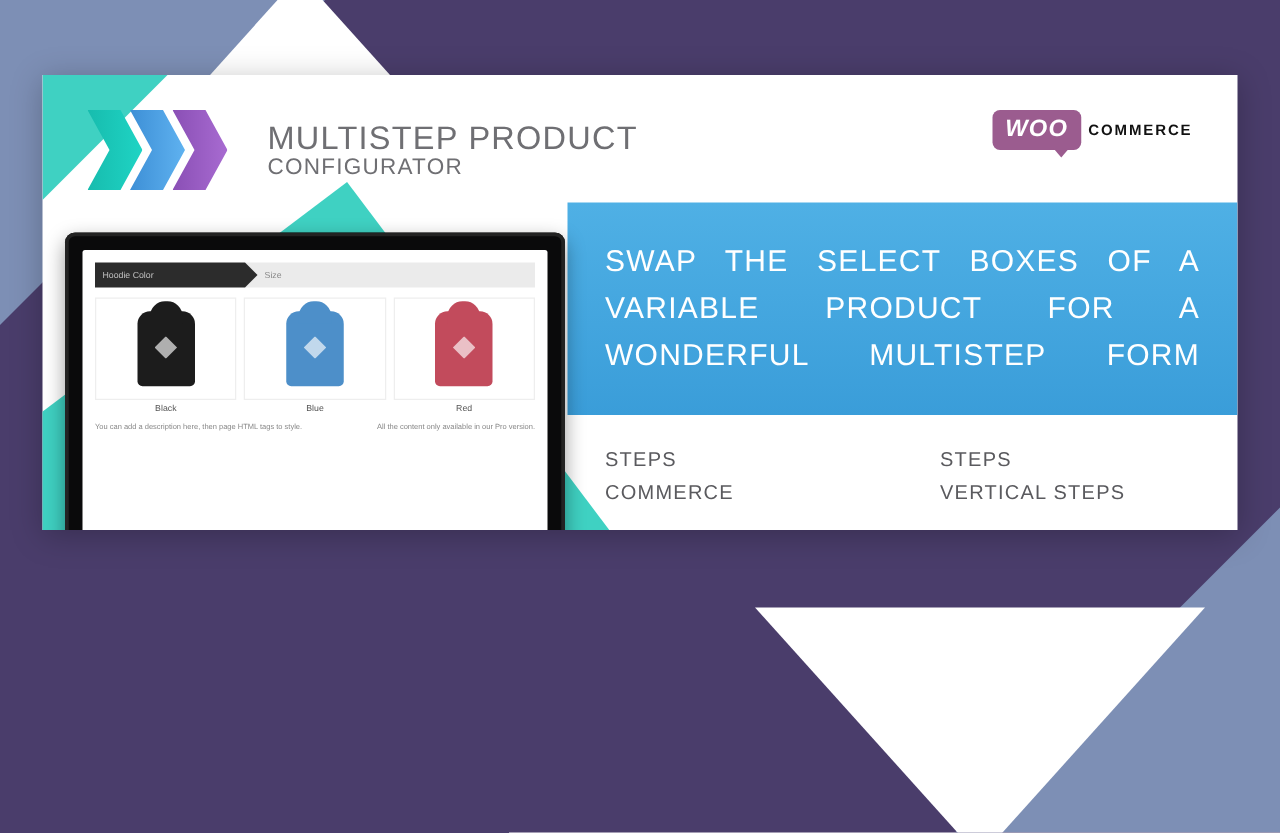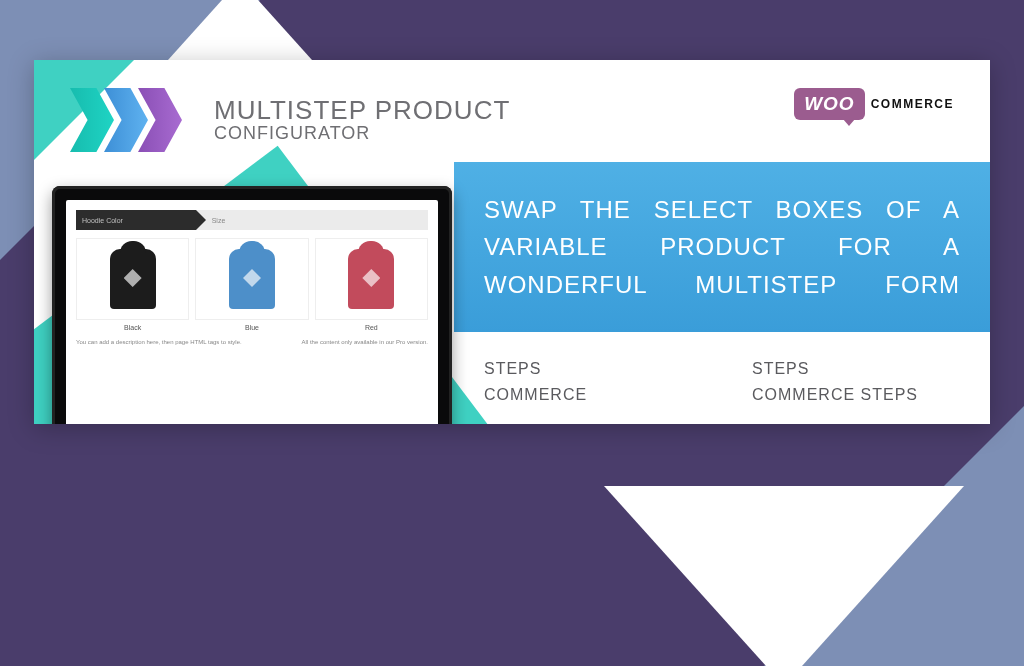--- a/index.html
+++ b/index.html
@@ -341,17 +341,17 @@
     </div>
 
     <div class="right">
       <div class="promo">
         <p>SWAP THE SELECT BOXES OF A VARIABLE PRODUCT FOR A WONDERFUL MULTISTEP FORM</p>
       </div>
       <div class="features">
         <span>STEPS</span>
         <span>STEPS</span>
         <span>COMMERCE</span>
-        <span>COMMERCE STEPS</span>
+        <span>VERTICAL STEPS</span>
       </div>
     </div>
   </div>
 </div>
 
 </body></html>

